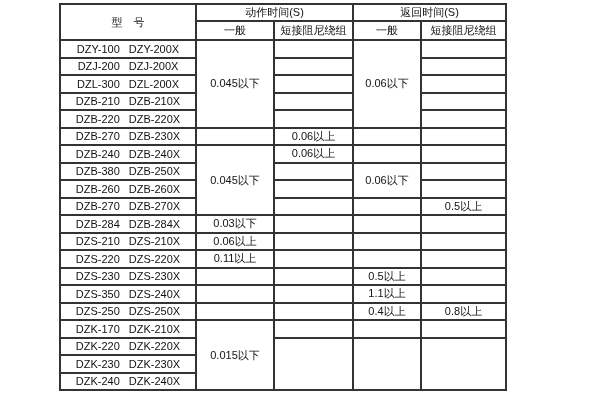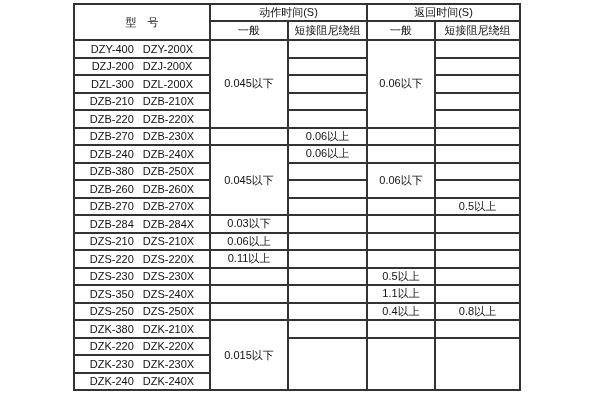--- a/index.html
+++ b/index.html
@@ -5,21 +5,21 @@
   html, body {
     margin: 0;
     padding: 0;
     background: #ffffff;
     width: 600px;
     height: 400px;
     overflow: hidden;
   }
   .table-wrap {
     position: absolute;
-    left: 73px;
+    left: 59px;
     top: 3px;
   }
   table.spec-table {
     border-collapse: collapse;
     table-layout: fixed;
     font-family: "Liberation Sans", "DejaVu Sans", sans-serif;
     color: #111111;
   }
   .spec-table th, .spec-table td {
     border: 2px solid #333333;
@@ -57,21 +57,21 @@
       </tr>
       <tr class="h2">
         <th>一般</th>
         <th>短接阻尼绕组</th>
         <th>一般</th>
         <th>短接阻尼绕组</th>
       </tr>
     </thead>
     <tbody>
         <tr>
-          <td class="model-cell"><span class="m-a">DZY-400</span><span class="m-b">DZY-200X</span></td>
+          <td class="model-cell"><span class="m-a">DZY-100</span><span class="m-b">DZY-200X</span></td>
           <td rowspan="5">0.045以下</td>
           <td></td>
           <td rowspan="5">0.06以下</td>
           <td></td>
         </tr>
         <tr>
           <td class="model-cell"><span class="m-a">DZJ-200</span><span class="m-b">DZJ-200X</span></td>
           <td></td>
           <td></td>
         </tr>
@@ -157,21 +157,21 @@
           <td></td>
         </tr>
         <tr>
           <td class="model-cell"><span class="m-a">DZS-250</span><span class="m-b">DZS-250X</span></td>
           <td></td>
           <td></td>
           <td>0.4以上</td>
           <td>0.8以上</td>
         </tr>
         <tr>
-          <td class="model-cell"><span class="m-a">DZK-380</span><span class="m-b">DZK-210X</span></td>
+          <td class="model-cell"><span class="m-a">DZK-170</span><span class="m-b">DZK-210X</span></td>
           <td rowspan="4">0.015以下</td>
           <td></td>
           <td></td>
           <td></td>
         </tr>
         <tr>
           <td class="model-cell"><span class="m-a">DZK-220</span><span class="m-b">DZK-220X</span></td>
           <td rowspan="3"></td>
           <td rowspan="3"></td>
           <td rowspan="3"></td>

